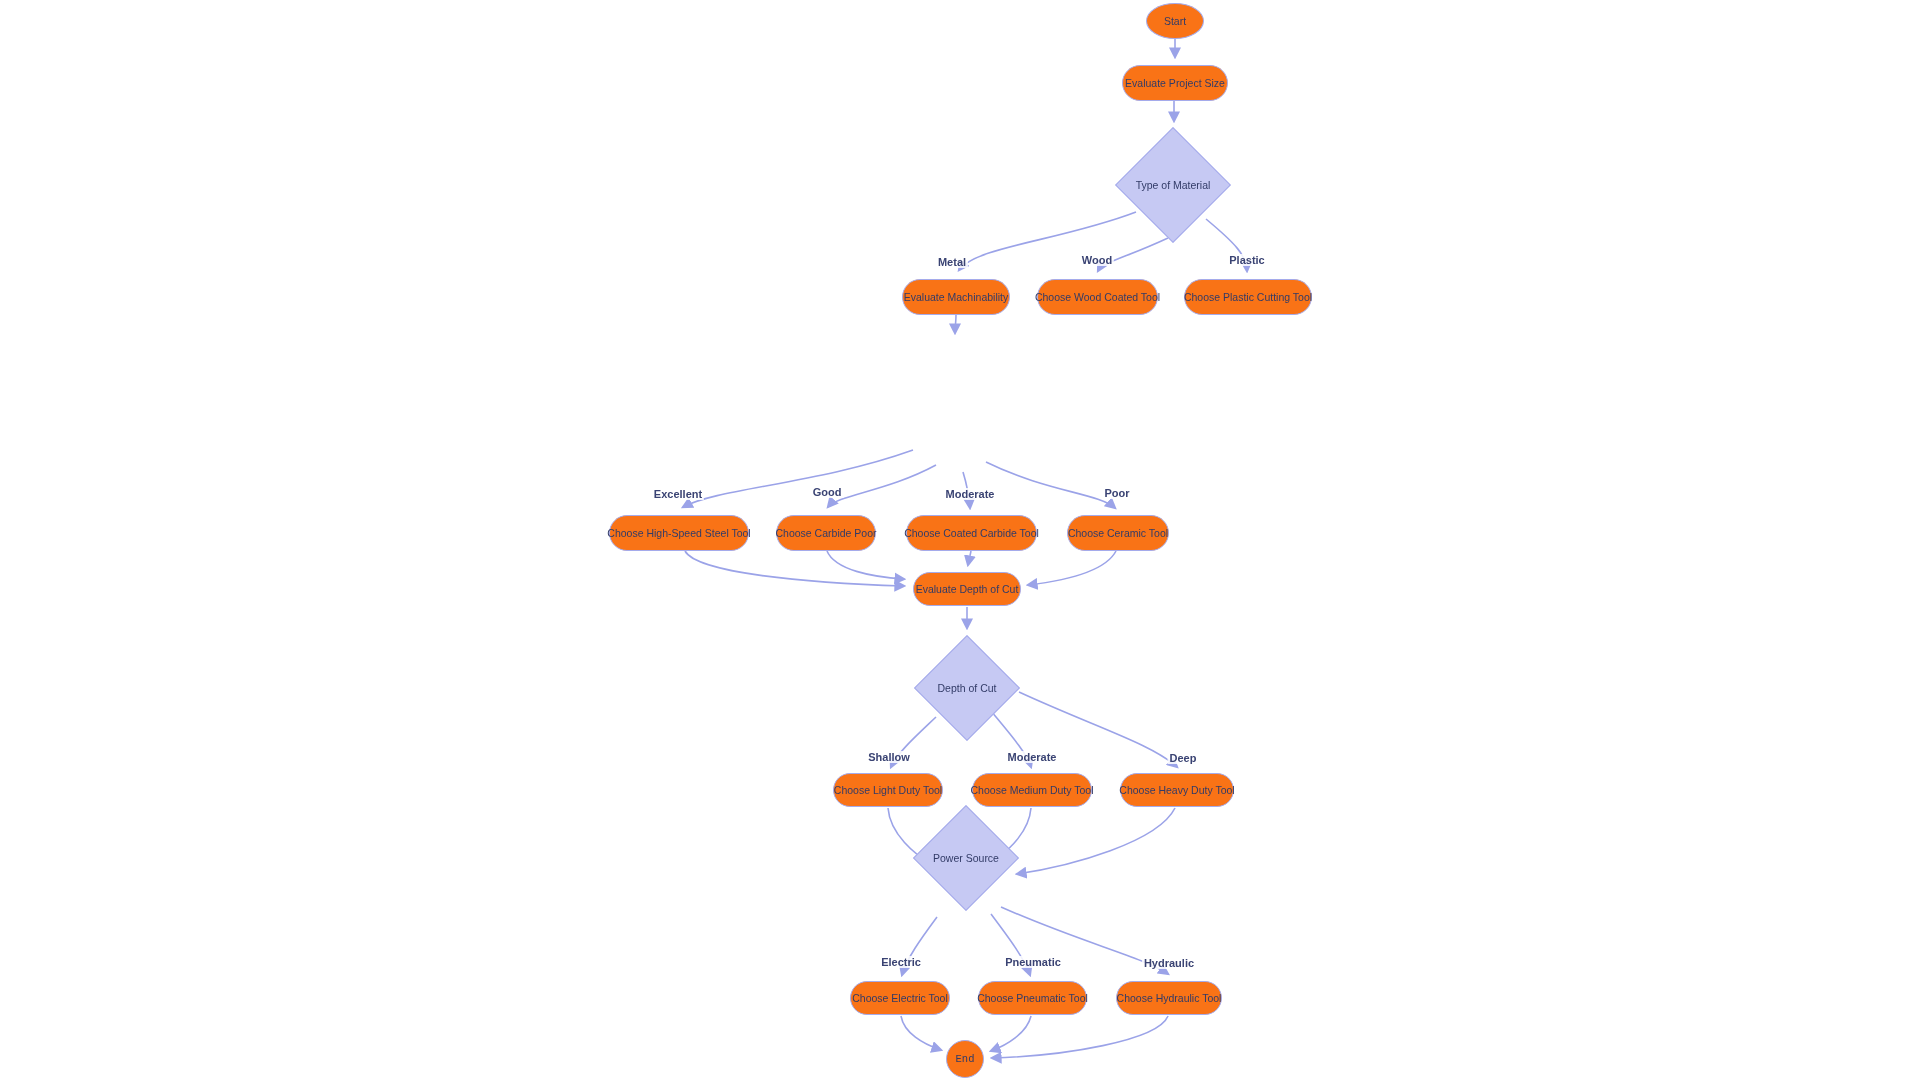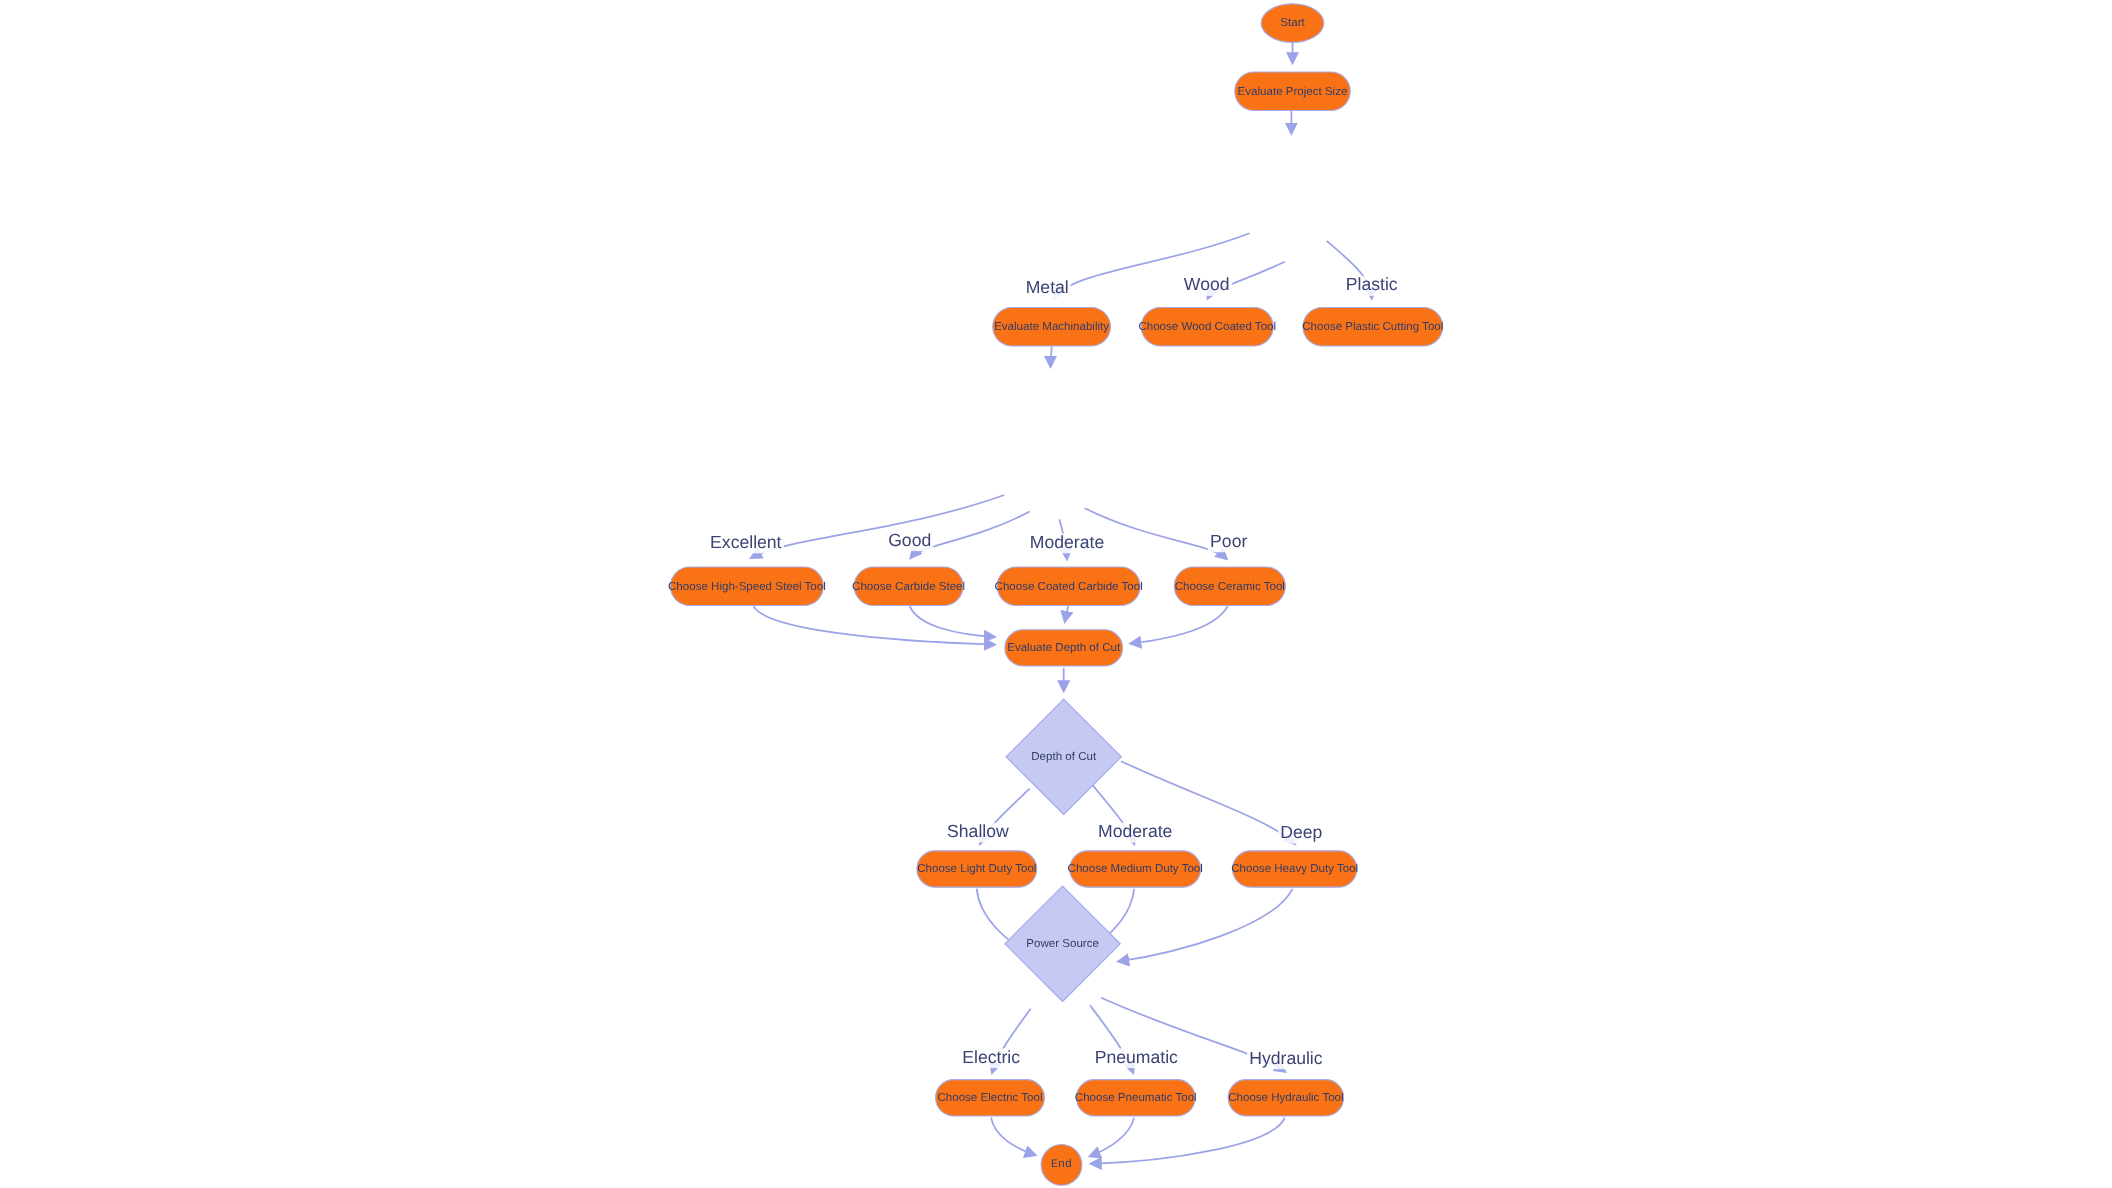--- a/index.html
+++ b/index.html
@@ -35,26 +35,27 @@
     transform:translate(-50%,-50%) rotate(45deg);
     background:#c6c9f3;border:1.5px solid #a5abeb;
     box-sizing:border-box;
     z-index:1;
   }
   .diamond .dlabel{position:relative;z-index:3;}
 
   .edge-label{
     position:absolute;
     transform:translate(-50%,-50%);
-    font-size:16px;
+    font-size:11px;
     color:#3a4373;
     background:rgba(255,255,255,0.85);
     padding:0 2px;
     white-space:nowrap;
     z-index:4;
+    font-weight:bold;
   }
 </style>
 </head>
 <body>
 
 <div class="canvas">
 
   <svg class="edges-svg" viewBox="0 0 1920 1080" fill="none">
     <defs>
       <marker id="arrow" viewBox="0 0 10 10" refX="8" refY="5" markerWidth="7.5" markerHeight="7.5" orient="auto-start-reverse">
@@ -89,31 +90,35 @@
       <path d="M901,1016 C904,1033 923,1044 941,1050" marker-end="url(#arrow)"></path>
       <path d="M1031,1016 C1027,1033 1007,1045 991,1051" marker-end="url(#arrow)"></path>
       <path d="M1168,1016 C1158,1041 1063,1056 992,1058" marker-end="url(#arrow)"></path>
     </g>
   </svg>
 
   <div class="node ellipse" style="left:1146px;top:3px;width:58px;height:36px;">Start</div>
 
   <div class="node stadium" style="left:1122px;top:65px;width:106px;height:36px;">Evaluate Project Size</div>
 
+  <div class="node diamond" style="left:1113px;top:128px;width:120px;height:114px;">
+    <span class="shape" style="width:82px;height:82px;"></span>
+    <span class="dlabel">Type of Material</span>
+  </div>
 
   <div class="node stadium" style="left:902px;top:279px;width:108px;height:36px;">Evaluate Machinability</div>
 
   <div class="node stadium" style="left:1037px;top:279px;width:121px;height:36px;">Choose Wood Coated Tool</div>
 
   <div class="node stadium" style="left:1184px;top:279px;width:128px;height:36px;">Choose Plastic Cutting Tool</div>
 
 
   <div class="node stadium" style="left:609px;top:515px;width:140px;height:36px;">Choose High-Speed Steel Tool</div>
 
-  <div class="node stadium" style="left:776px;top:515px;width:100px;height:36px;">Choose Carbide Steel</div>
+  <div class="node stadium" style="left:776px;top:515px;width:100px;height:36px;">Choose Carbide Poor</div>
 
   <div class="node stadium" style="left:906px;top:515px;width:131px;height:36px;">Choose Coated Carbide Tool</div>
 
   <div class="node stadium" style="left:1067px;top:515px;width:102px;height:36px;">Choose Ceramic Tool</div>
 
   <div class="node stadium" style="left:913px;top:572px;width:108px;height:34px;">Evaluate Depth of Cut</div>
 
   <div class="node diamond" style="left:913px;top:636px;width:108px;height:104px;">
     <span class="shape" style="width:75px;height:75px;"></span>
     <span class="dlabel">Depth of Cut</span>

